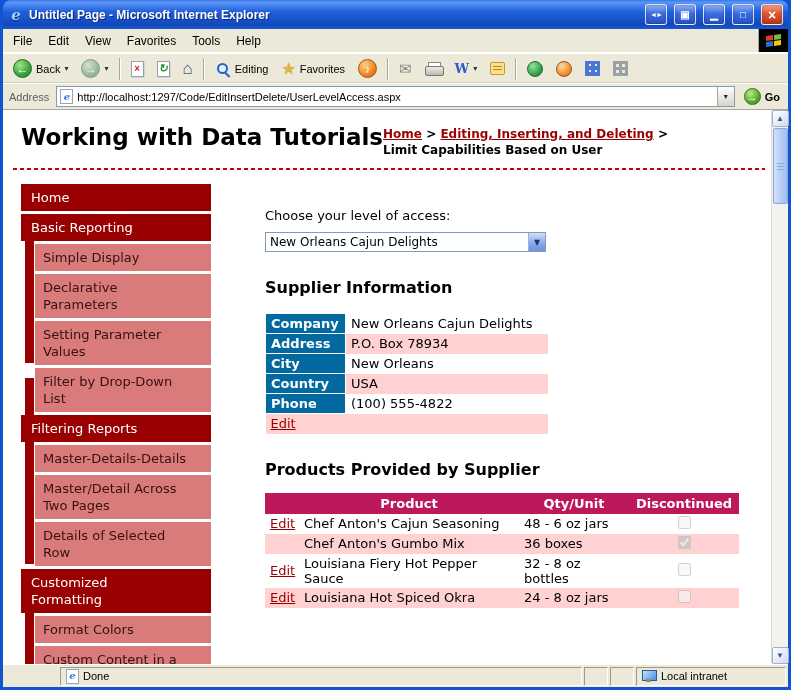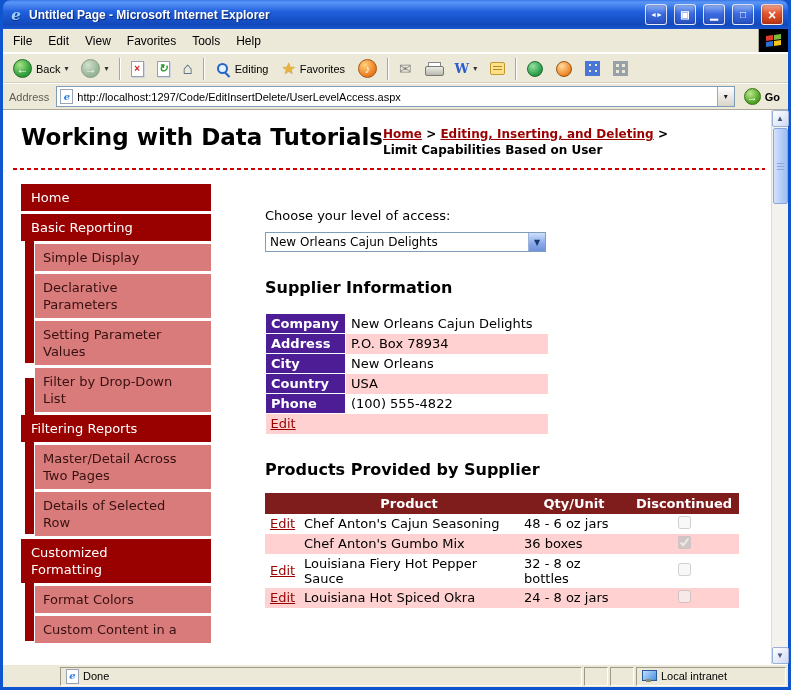--- a/index.html
+++ b/index.html
@@ -116,26 +116,26 @@
   .combo { margin-top:9px; width:281px; height:20px; border:1px solid #7f9db9; background:#fff;
            display:flex; align-items:center; cursor:pointer; }
   .combo-text { flex:1; padding-left:4px; font-size:12px; white-space:nowrap; overflow:hidden; }
   .combo-btn { width:17px; height:18px; flex:none; display:flex; align-items:center; justify-content:center;
                background:linear-gradient(180deg,#cfe0fb,#86a7e8 60%,#6f93dd); border-left:1px solid #9db4d8;
                font-size:8px; color:#18386f; }
   .sec-heading { font-size:16px; font-weight:bold; margin-top:26px; }
 
   table.supplier { margin-top:16px; border-collapse:collapse; font-size:13px; }
   .supplier td { padding:2px 5px; height:20px; }
-  .supplier td.lbl { background:#4c1d95; color:#fff; font-weight:bold; border:1px solid #fff; width:80px; }
+  .supplier td.lbl { background:#0369a1; color:#fff; font-weight:bold; border:1px solid #fff; width:80px; }
   .supplier td.val { width:202px; }
   .supplier tr:nth-child(even) td.val, .supplier td.editrow { background:#ffd1d1; }
 
   table.products { margin-top:14px; border-collapse:collapse; table-layout:fixed; width:474px; font-size:13px; }
-  .products th { background:#7f1d1d; color:#fff; font-weight:bold; padding:3px 2px; text-align:center; }
+  .products th { background:#be185d; color:#fff; font-weight:bold; padding:3px 2px; text-align:center; }
   .products td { padding:2px 5px; }
   .products tbody tr:nth-child(even) td { background:#ffd1d1; }
   .products td.c { text-align:center; }
   .products input[type=checkbox] { width:13px; height:13px; }
 
   
   .vscroll { width:17px; flex:none; background:#f4f2ec; border-left:1px solid #dedbd2;
              display:flex; flex-direction:column; align-items:center; }
   .scroll-btn { width:17px; height:17px; flex:none; display:flex; align-items:center; justify-content:center;
                 background:linear-gradient(135deg,#ffffff,#cfdaf3); border:1px solid #9ab0d8; border-radius:2px;
@@ -294,20 +294,21 @@
             <a href="#" class="nav s0">Home</a>
             <div class="group">
               <a href="#" class="nav s0">Basic Reporting</a>
               <a href="#" class="nav s1">Simple Display</a>
               <a href="#" class="nav s1">Declarative Parameters</a>
               <a href="#" class="nav s1">Setting Parameter Values</a>
             </div>
             <div class="group">
               <a href="#" class="nav s1">Filter by Drop-Down List</a>
               <a href="#" class="nav s0">Filtering Reports</a>
+              <a href="#" class="nav s1">Master-Details-Details</a>
               <a href="#" class="nav s1">Master/Detail Across Two Pages</a>
               <a href="#" class="nav s1">Details of Selected Row</a>
             </div>
             <div class="group">
               <a href="#" class="nav s0">Customized Formatting</a>
               <a href="#" class="nav s1">Format Colors</a>
               <a href="#" class="nav s1">Custom Content in a</a>
             </div>
           </nav>
 

